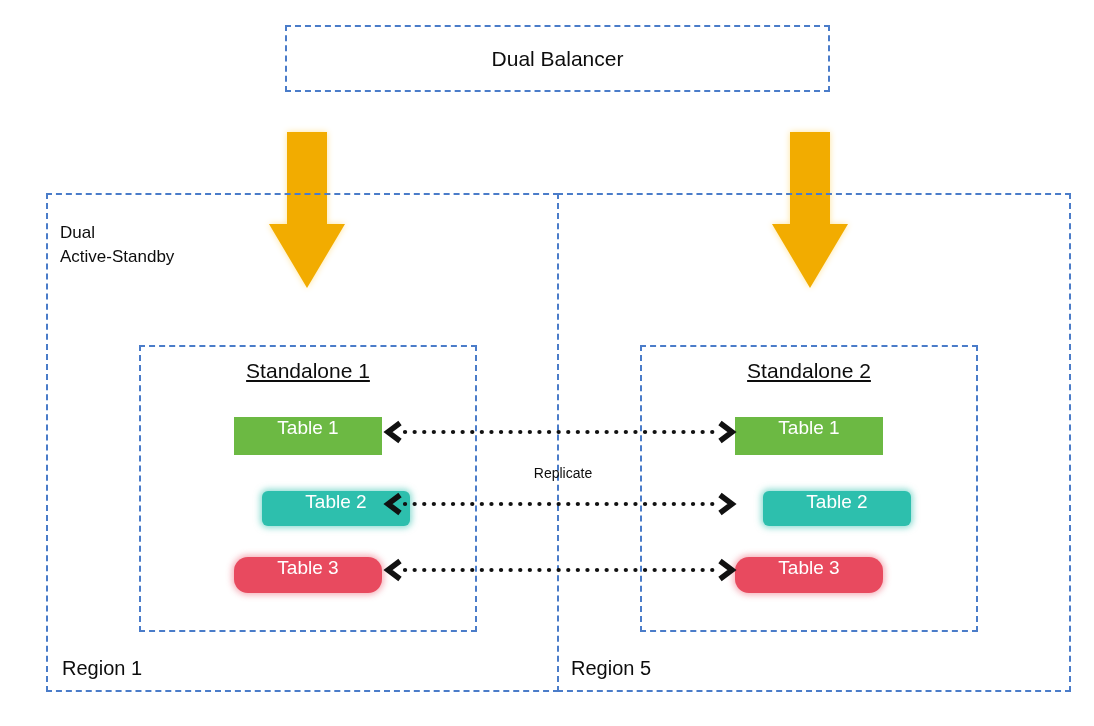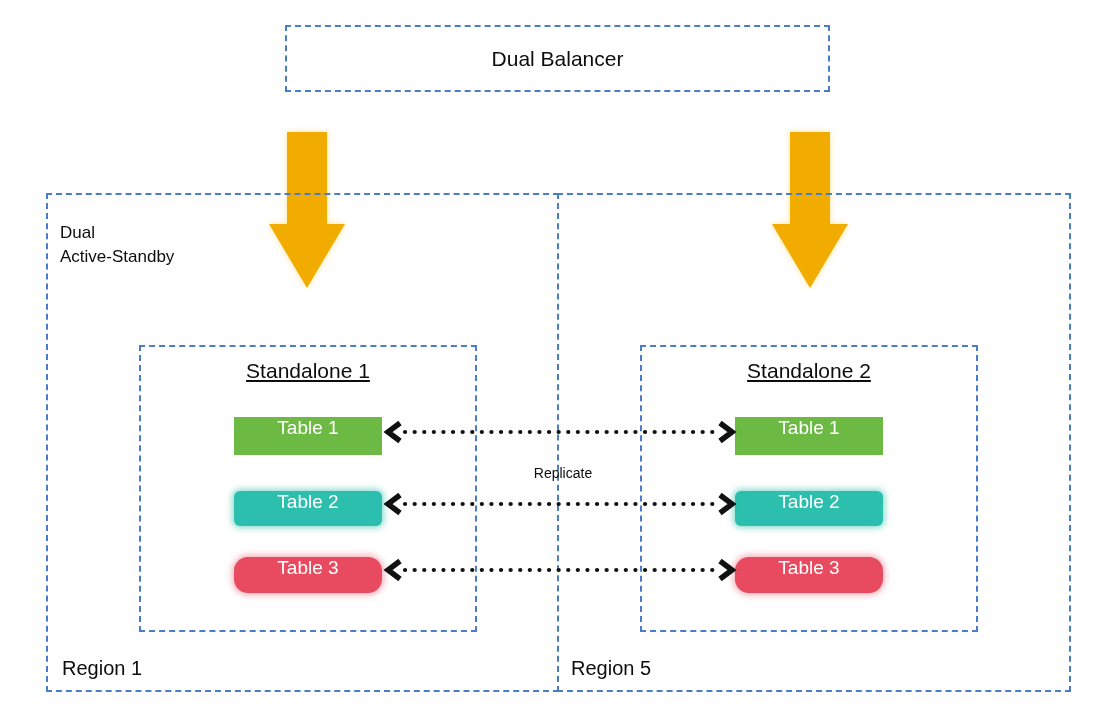--- a/index.html
+++ b/index.html
@@ -54,21 +54,21 @@
 
   .chip {
     position: absolute; left: 50%; transform: translateX(-50%);
     width: 148px; height: 38px;
     display: flex; align-items: flex-start; justify-content: center;
     color: var(--table-text, #fff); font-size: 19px;
   }
   .chip.green { background: var(--table1-green, #6cb943); top: 70px; }
   .chip.teal  {
     background: var(--table2-teal, #2dbfad); top: 144px; height: 35px;
-    border-radius: 6px; box-shadow: 0 0 6px 2px rgba(45,191,173,0.55);
+    border-radius: 6px; box-shadow: 0 0 6px 2px rgba(45,191,173,0.55); margin-left: 28px;
   }
   .chip.red   {
     background: var(--table3-red, #e84a5f); top: 210px; height: 36px;
     border-radius: 14px; box-shadow: 0 0 6px 2px rgba(232,74,95,0.45);
   }
 
   
   .down-arrow { position: absolute; width: 84px; height: 162px; }
   #down-arrow-left  { left: 265px; top: 130px; }
   #down-arrow-right { left: 768px; top: 130px; }

